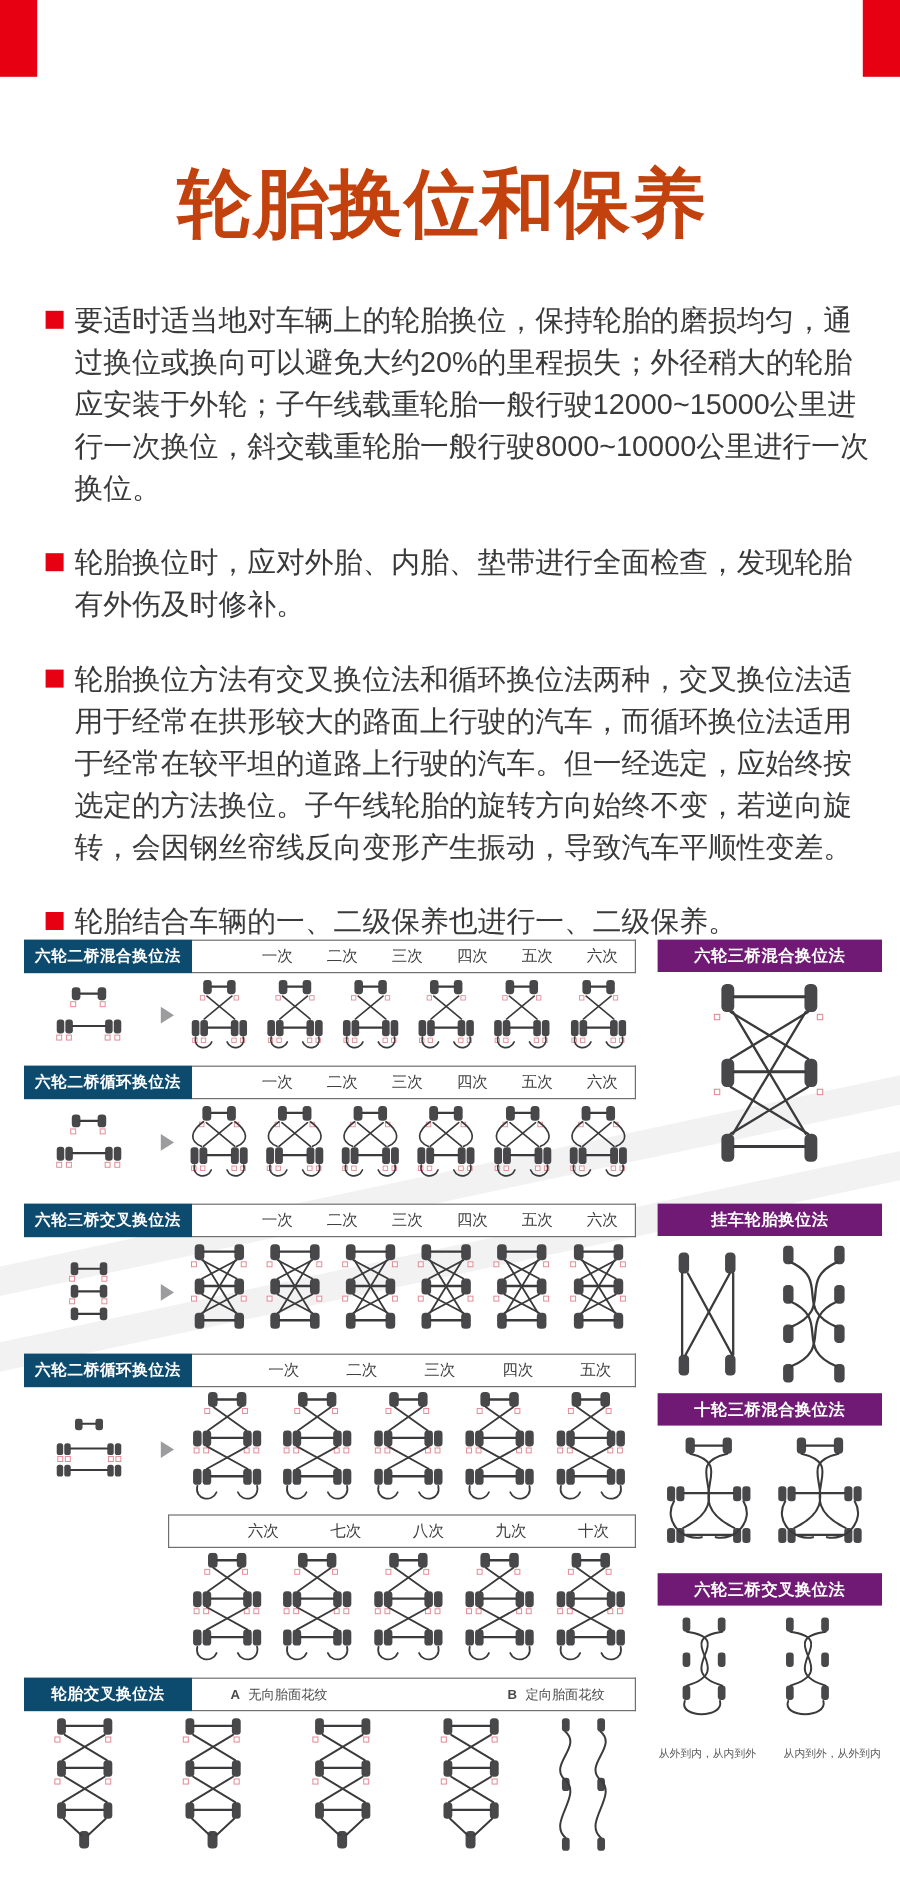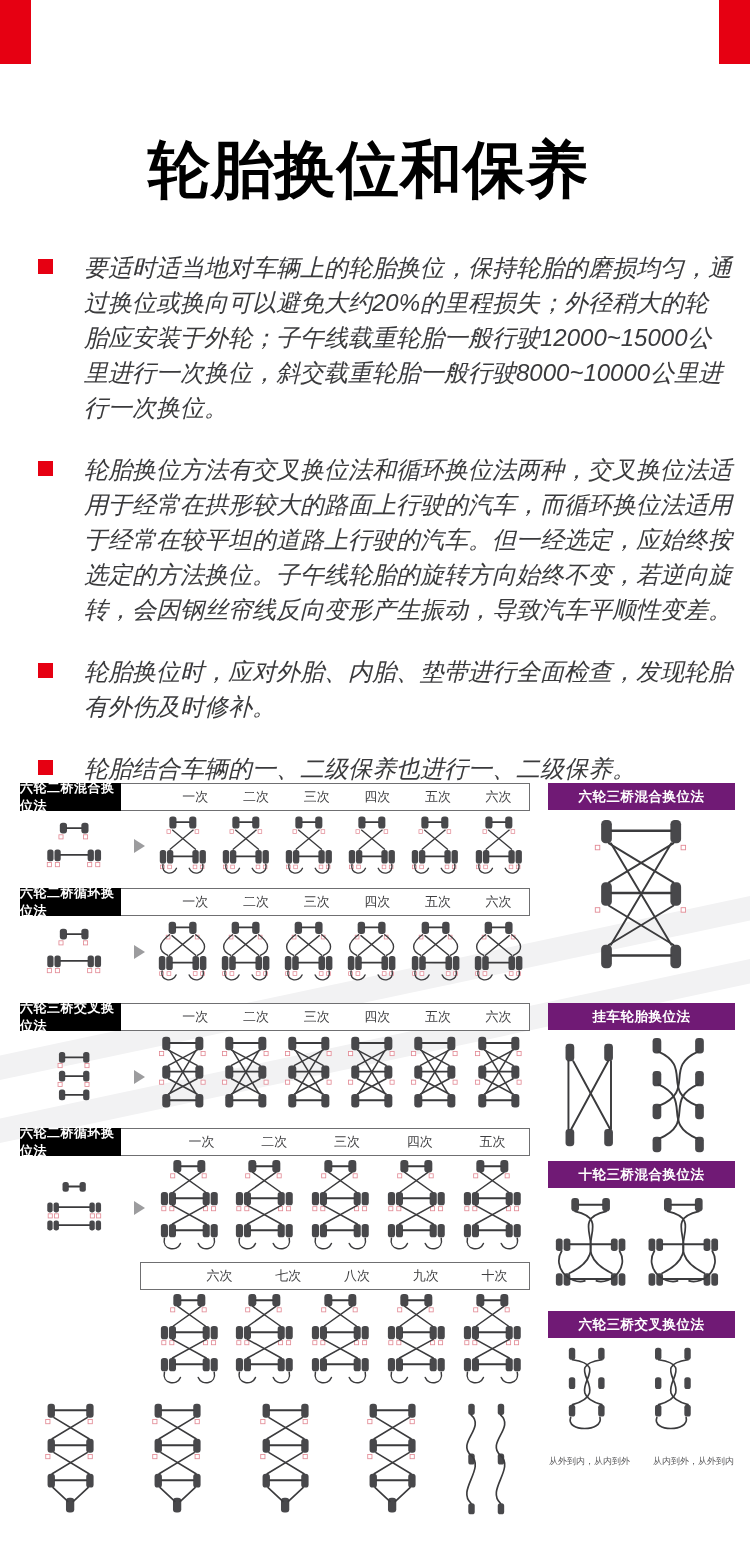--- a/index.html
+++ b/index.html
@@ -1,31 +1,31 @@
 <!DOCTYPE html>
 <html><head>
 <meta charset="utf-8">
 <style>
   html,body{margin:0;padding:0;background:#fff;}
   .page{position:relative;width:750px;height:1564px;background:#fff;overflow:hidden;
         font-family:"Liberation Sans","DejaVu Sans",sans-serif;color:#3a3a3c;}
   .corner{position:absolute;top:0;width:31px;height:64px;background:#e60012;}
   .corner.left{left:0;} .corner.right{right:0;}
-  .title{position:absolute;left:148px;top:86px;font-size:62px;font-weight:900;letter-spacing:1px;color:#000000;}
+  .title{position:absolute;left:148px;top:86px;font-size:62px;font-weight:900;letter-spacing:1px;color:#c2410c;}
   .bullets{position:absolute;left:38px;top:250px;width:694px;}
-  .bullet{display:flex;gap:31px;margin-bottom:27px;font-style:italic;}
+  .bullet{display:flex;gap:9px;margin-bottom:27px;}
   .bullet .sq{flex:0 0 15px;width:15px;height:15px;background:#e60012;margin-top:9px;}
   .bullet p{margin:0;font-size:24px;line-height:35px;color:#3a3a3c;}
   
   .wm{position:absolute;left:-45px;width:850px;height:24px;background:#f2f2f3;transform:rotate(-12deg);z-index:0;}
   
   .left-col{position:absolute;left:20px;top:783px;width:510px;z-index:1;}
   .lrow{position:absolute;left:0;width:510px;}
   .l-head{display:flex;height:28px;}
-  .banner{width:101px;background:#000000;color:#fff;font-size:13px;font-weight:bold;
+  .banner{width:140px;background:#0c4a6e;color:#fff;font-size:13px;font-weight:bold;
           display:flex;align-items:center;justify-content:center;letter-spacing:0.5px;}
   .banner:empty{display:none;}
   .times{flex:1;border:1px solid #6f6f71;border-left:none;display:flex;align-items:center;
          justify-content:space-around;font-size:13px;color:#3f3f41;background:#fff;padding-left:44px;}
   .indent{margin-left:120px;}
   .indent .times{border-left:1px solid #6f6f71;}
   .l-body{display:flex;align-items:center;padding-top:4px;}
   .schematic{width:108px;display:flex;justify-content:center;}
   .spacer{width:108px;}
   .arrow{width:0;height:0;border-left:11px solid #9c9c9e;border-top:7px solid transparent;
@@ -57,25 +57,25 @@
 
   <h1 class="title">轮胎换位和保养</h1>
 
   <div class="bullets">
     <div class="bullet">
       <span class="sq"></span>
       <p>要适时适当地对车辆上的轮胎换位，保持轮胎的磨损均匀，通过换位或换向可以避免大约20%的里程损失；外径稍大的轮胎应安装于外轮；子午线载重轮胎一般行驶12000~15000公里进行一次换位，斜交载重轮胎一般行驶8000~10000公里进行一次换位。</p>
     </div>
     <div class="bullet">
       <span class="sq"></span>
-      <p>轮胎换位方法有交叉换位法和循环换位法两种，交叉换位法适用于经常在拱形较大的路面上行驶的汽车，而循环换位法适用于经常在较平坦的道路上行驶的汽车。但一经选定，应始终按选定的方法换位。子午线轮胎的旋转方向始终不变，若逆向旋转，会因钢丝帘线反向变形产生振动，导致汽车平顺性变差。</p>
+      <p>轮胎换位时，应对外胎、内胎、垫带进行全面检查，发现轮胎有外伤及时修补。</p>
     </div>
     <div class="bullet">
       <span class="sq"></span>
-      <p>轮胎换位时，应对外胎、内胎、垫带进行全面检查，发现轮胎有外伤及时修补。</p>
+      <p>轮胎换位方法有交叉换位法和循环换位法两种，交叉换位法适用于经常在拱形较大的路面上行驶的汽车，而循环换位法适用于经常在较平坦的道路上行驶的汽车。但一经选定，应始终按选定的方法换位。子午线轮胎的旋转方向始终不变，若逆向旋转，会因钢丝帘线反向变形产生振动，导致汽车平顺性变差。</p>
     </div>
     <div class="bullet">
       <span class="sq"></span>
       <p>轮胎结合车辆的一、二级保养也进行一、二级保养。</p>
     </div>
   </div>
 
   <div class="left-col">
 
     <div class="lrow" style="top:0;height:100px;">
@@ -951,20 +951,27 @@
                 <line x1="52" y1="51" x2="14" y2="72" stroke="#3b3b3d" stroke-width="1.7" stroke-linecap="round"></line>
                 <path d="M5,88 C2,101 19,104 23,94" fill="none" stroke="#3b3b3d" stroke-width="1.7" stroke-linecap="round"></path>
                 <path d="M61,88 C64,101 47,104 43,94" fill="none" stroke="#3b3b3d" stroke-width="1.7" stroke-linecap="round"></path>
               </svg>
             </span>
           </div>
       </div>
     </div>
 
     <div class="lrow" style="top:615px;height:160px;">
+      <div class="l-head">
+        <div class="banner">轮胎交叉换位法</div>
+        <div class="ab-box">
+          <span class="ab"><b>A</b><span>无向胎面花纹</span></span>
+          <span class="ab b2"><b>B</b><span>定向胎面花纹</span></span>
+        </div>
+      </div>
       <div class="l-body" style="justify-content:space-around;display:flex;">
           <span class="diag">
             <svg xmlns="http://www.w3.org/2000/svg" viewBox="0 0 92 126" style="height:116px">
               <rect x="18" y="2" width="8" height="15" rx="3.2" fill="#48484b"></rect>
               <rect x="60" y="2" width="8" height="15" rx="3.2" fill="#48484b"></rect>
               <line x1="26" y1="9" x2="60" y2="9" stroke="#3b3b3d" stroke-width="2" stroke-linecap="round"></line>
               <rect x="16" y="19" width="4.6" height="4.6" fill="#fff" stroke="#e28893" stroke-width="0.9"></rect>
               <rect x="62" y="19" width="4.6" height="4.6" fill="#fff" stroke="#e28893" stroke-width="0.9"></rect>
               <rect x="18" y="40" width="8" height="15" rx="3.2" fill="#48484b"></rect>
               <rect x="60" y="40" width="8" height="15" rx="3.2" fill="#48484b"></rect>

